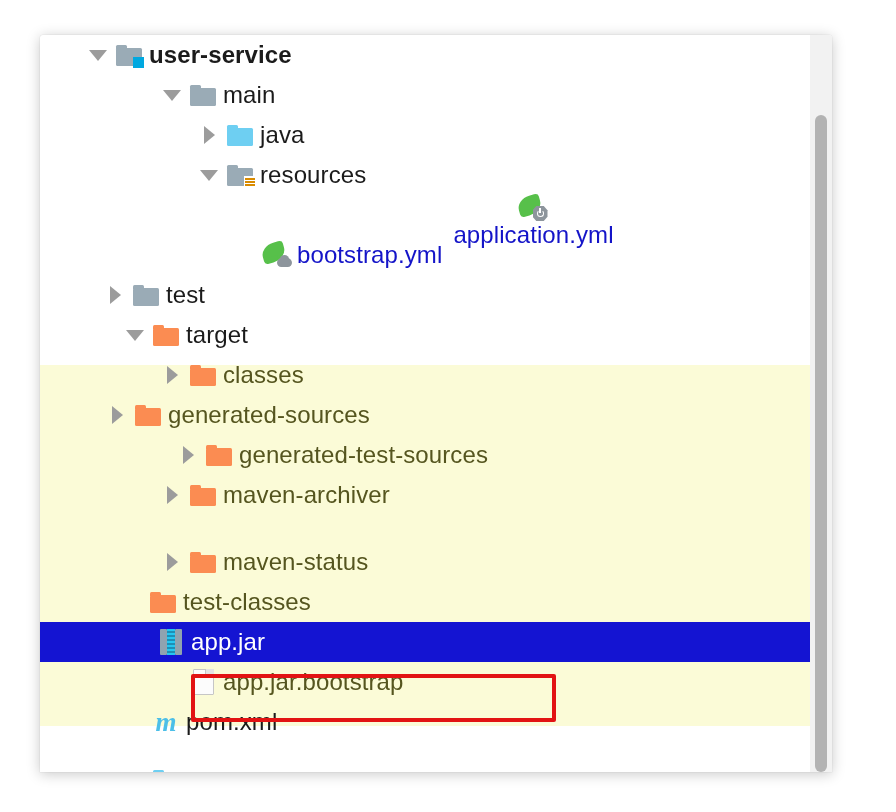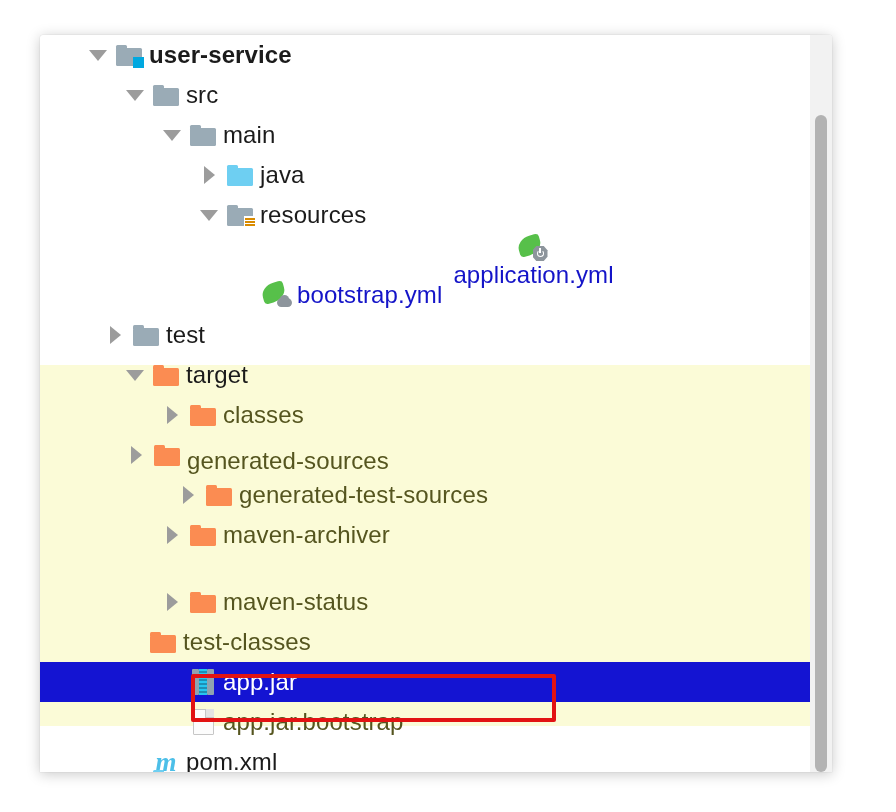--- a/index.html
+++ b/index.html
@@ -322,32 +322,20 @@
           </span>
           <span class="icon-slot">
             <span class="folder gray">
               <span class="tab"></span>
               <span class="body"></span>
               <span class="badge-module"></span>
             </span>
           </span>
           <span class="label">user-service</span>
         </div>
-        <div class="row" style="padding-left: 82px;">
-          <span class="arrow-slot">
-            <span class="arrow"></span>
-          </span>
-          <span class="icon-slot">
-            <span class="folder gray">
-              <span class="tab"></span>
-              <span class="body"></span>
-            </span>
-          </span>
-          <span class="label">src</span>
-        </div>
         <div class="row" style="padding-left: 119px;">
           <span class="arrow-slot">
             <span class="arrow"></span>
           </span>
           <span class="icon-slot">
             <span class="folder gray">
               <span class="tab"></span>
               <span class="body"></span>
             </span>
           </span>
@@ -431,21 +419,21 @@
             <span class="arrow collapsed"></span>
           </span>
           <span class="icon-slot">
             <span class="folder orange">
               <span class="tab"></span>
               <span class="body"></span>
             </span>
           </span>
           <span class="label">classes</span>
         </div>
-        <div class="row excluded" style="padding-left: 83px; align-items: flex-end;">
+        <div class="row excluded" style="padding-left: 64px;">
           <span class="arrow-slot">
             <span class="arrow collapsed"></span>
           </span>
           <span class="icon-slot">
             <span class="folder orange">
               <span class="tab"></span>
               <span class="body"></span>
             </span>
           </span>
           <span class="label">generated-sources</span>
@@ -489,21 +477,21 @@
         <div class="row excluded" style="padding-left: 79px;">
           <span class="arrow-slot"></span>
           <span class="icon-slot">
             <span class="folder orange">
               <span class="tab"></span>
               <span class="body"></span>
             </span>
           </span>
           <span class="label">test-classes</span>
         </div>
-        <div class="row selected" style="padding-left: 119px;">
+        <div class="row selected" style="padding-left: 87px;">
           <span class="arrow-slot"></span>
           <span class="icon-slot">
             <span class="jar">
               <span class="pane l"></span>
               <span class="zip"></span>
               <span class="pane r"></span>
             </span>
           </span>
           <span class="label">app.jar</span>
         </div>

